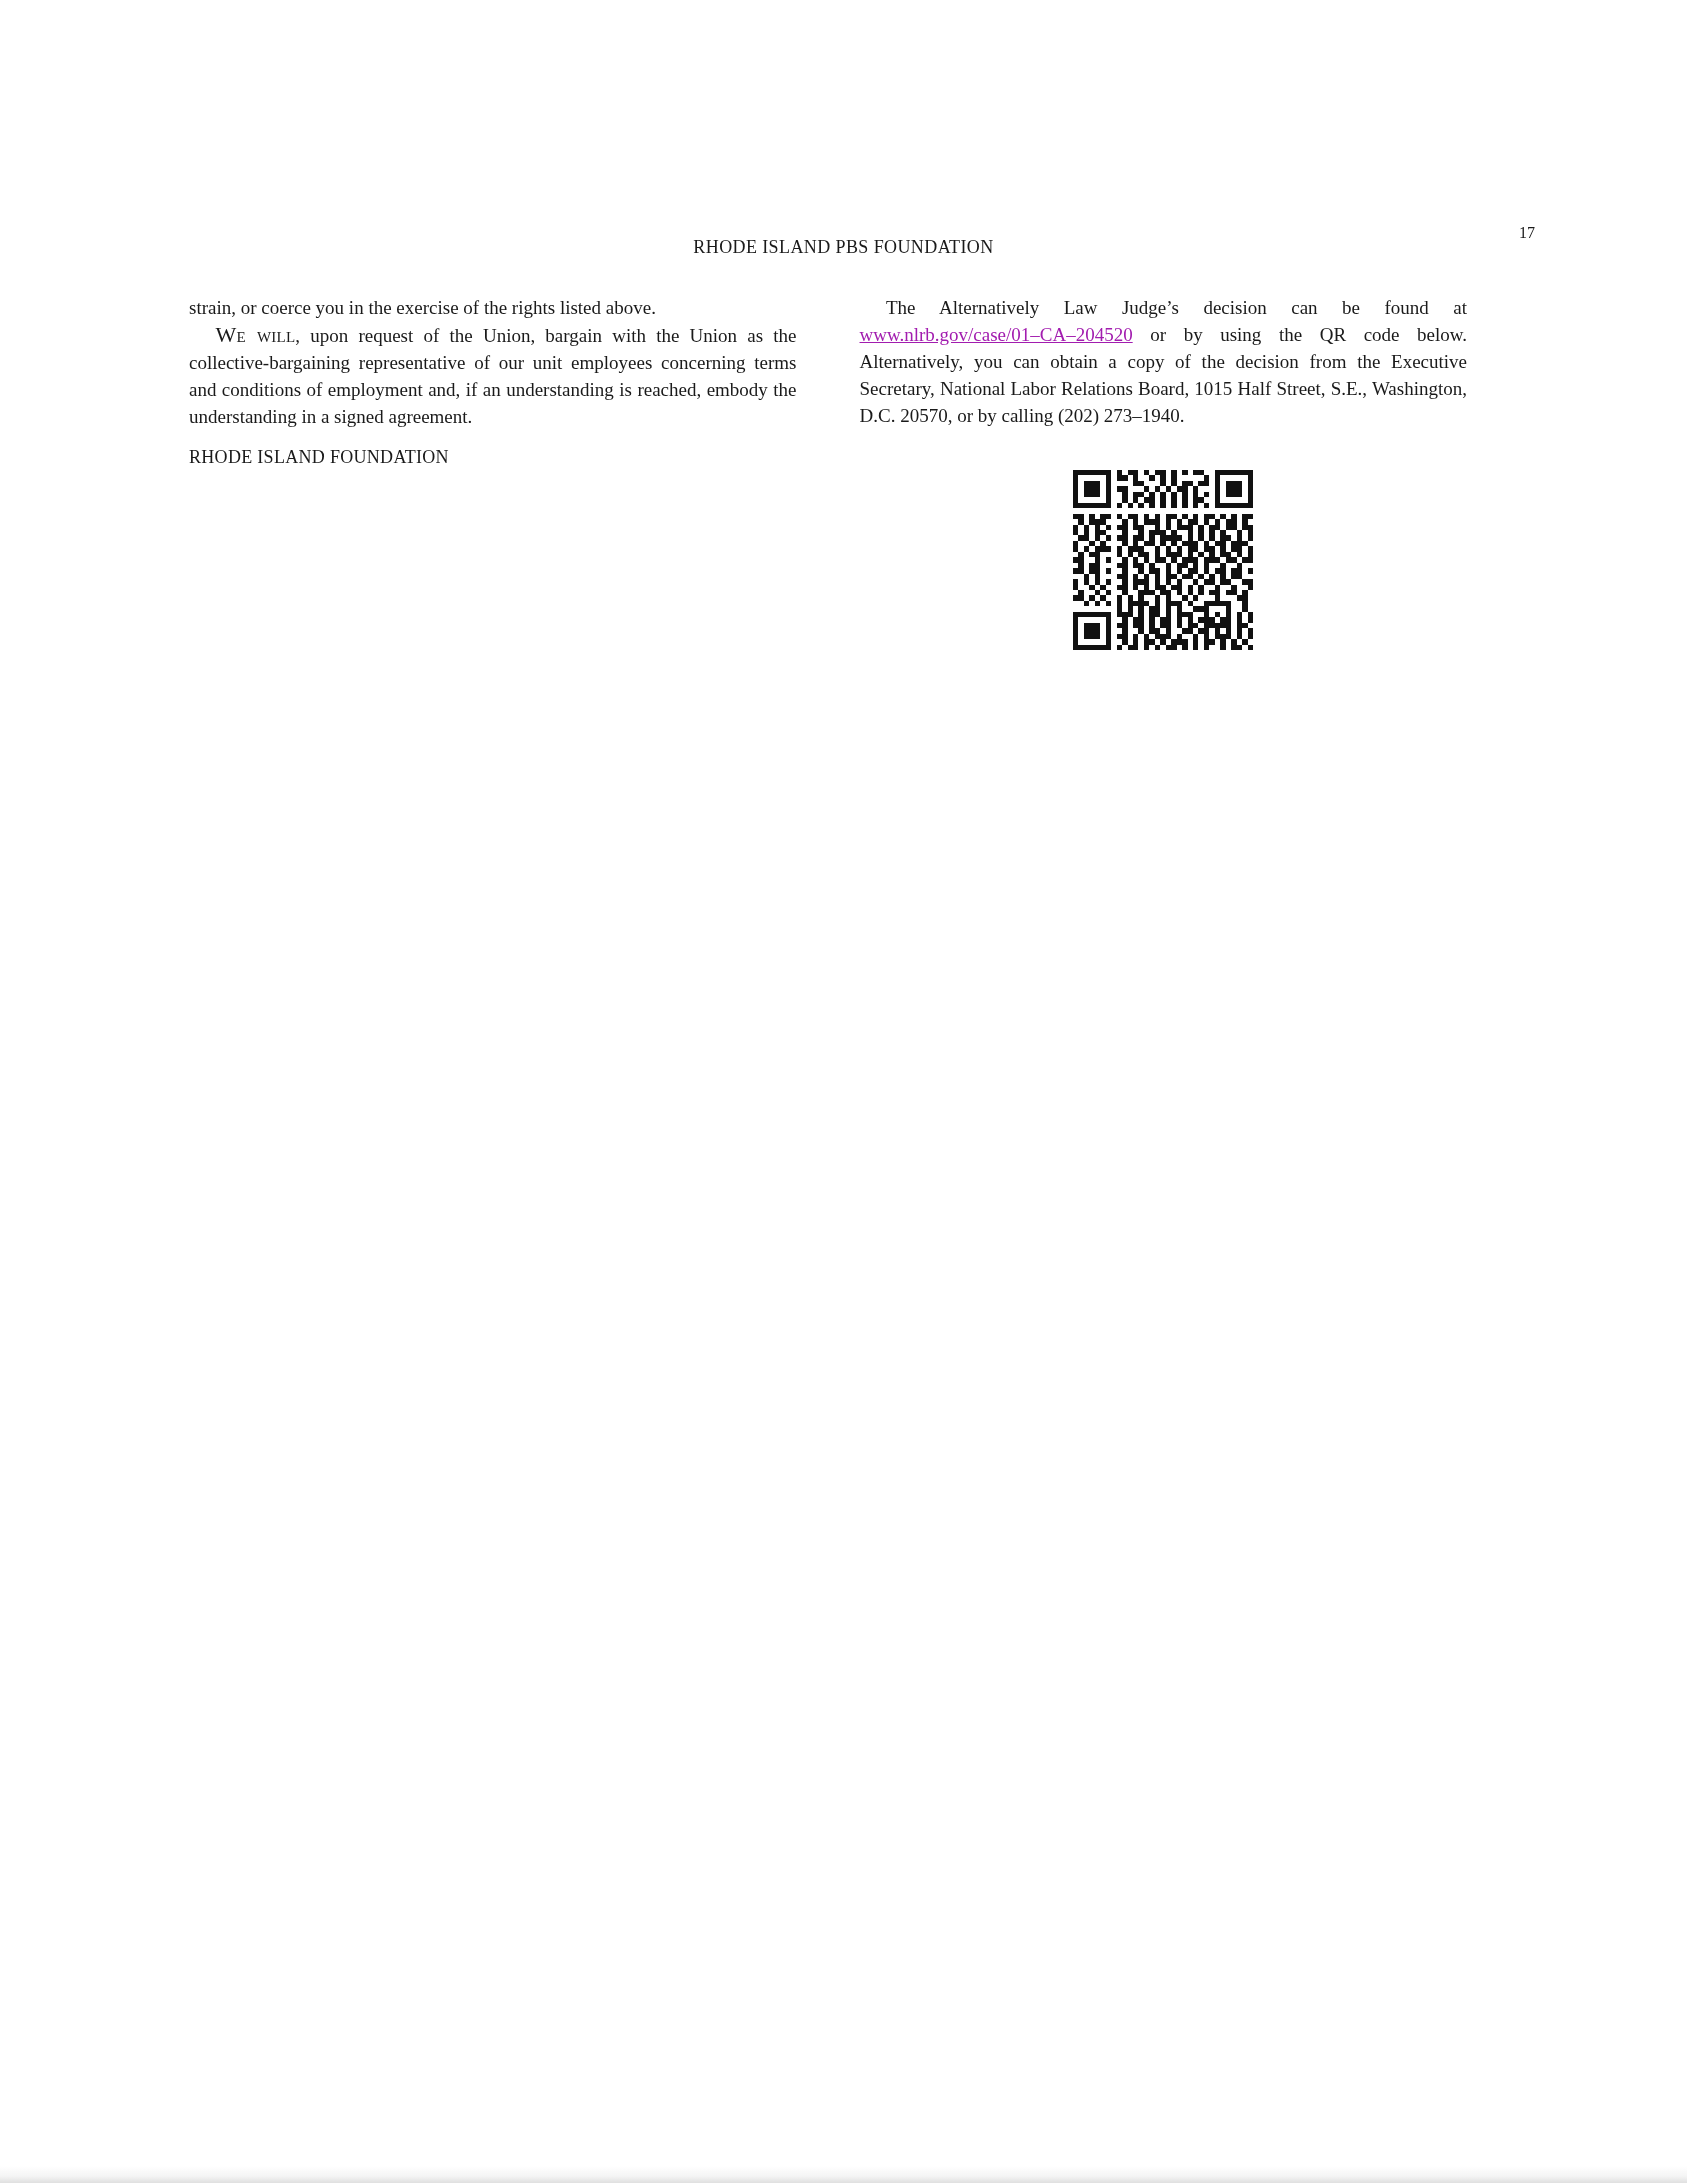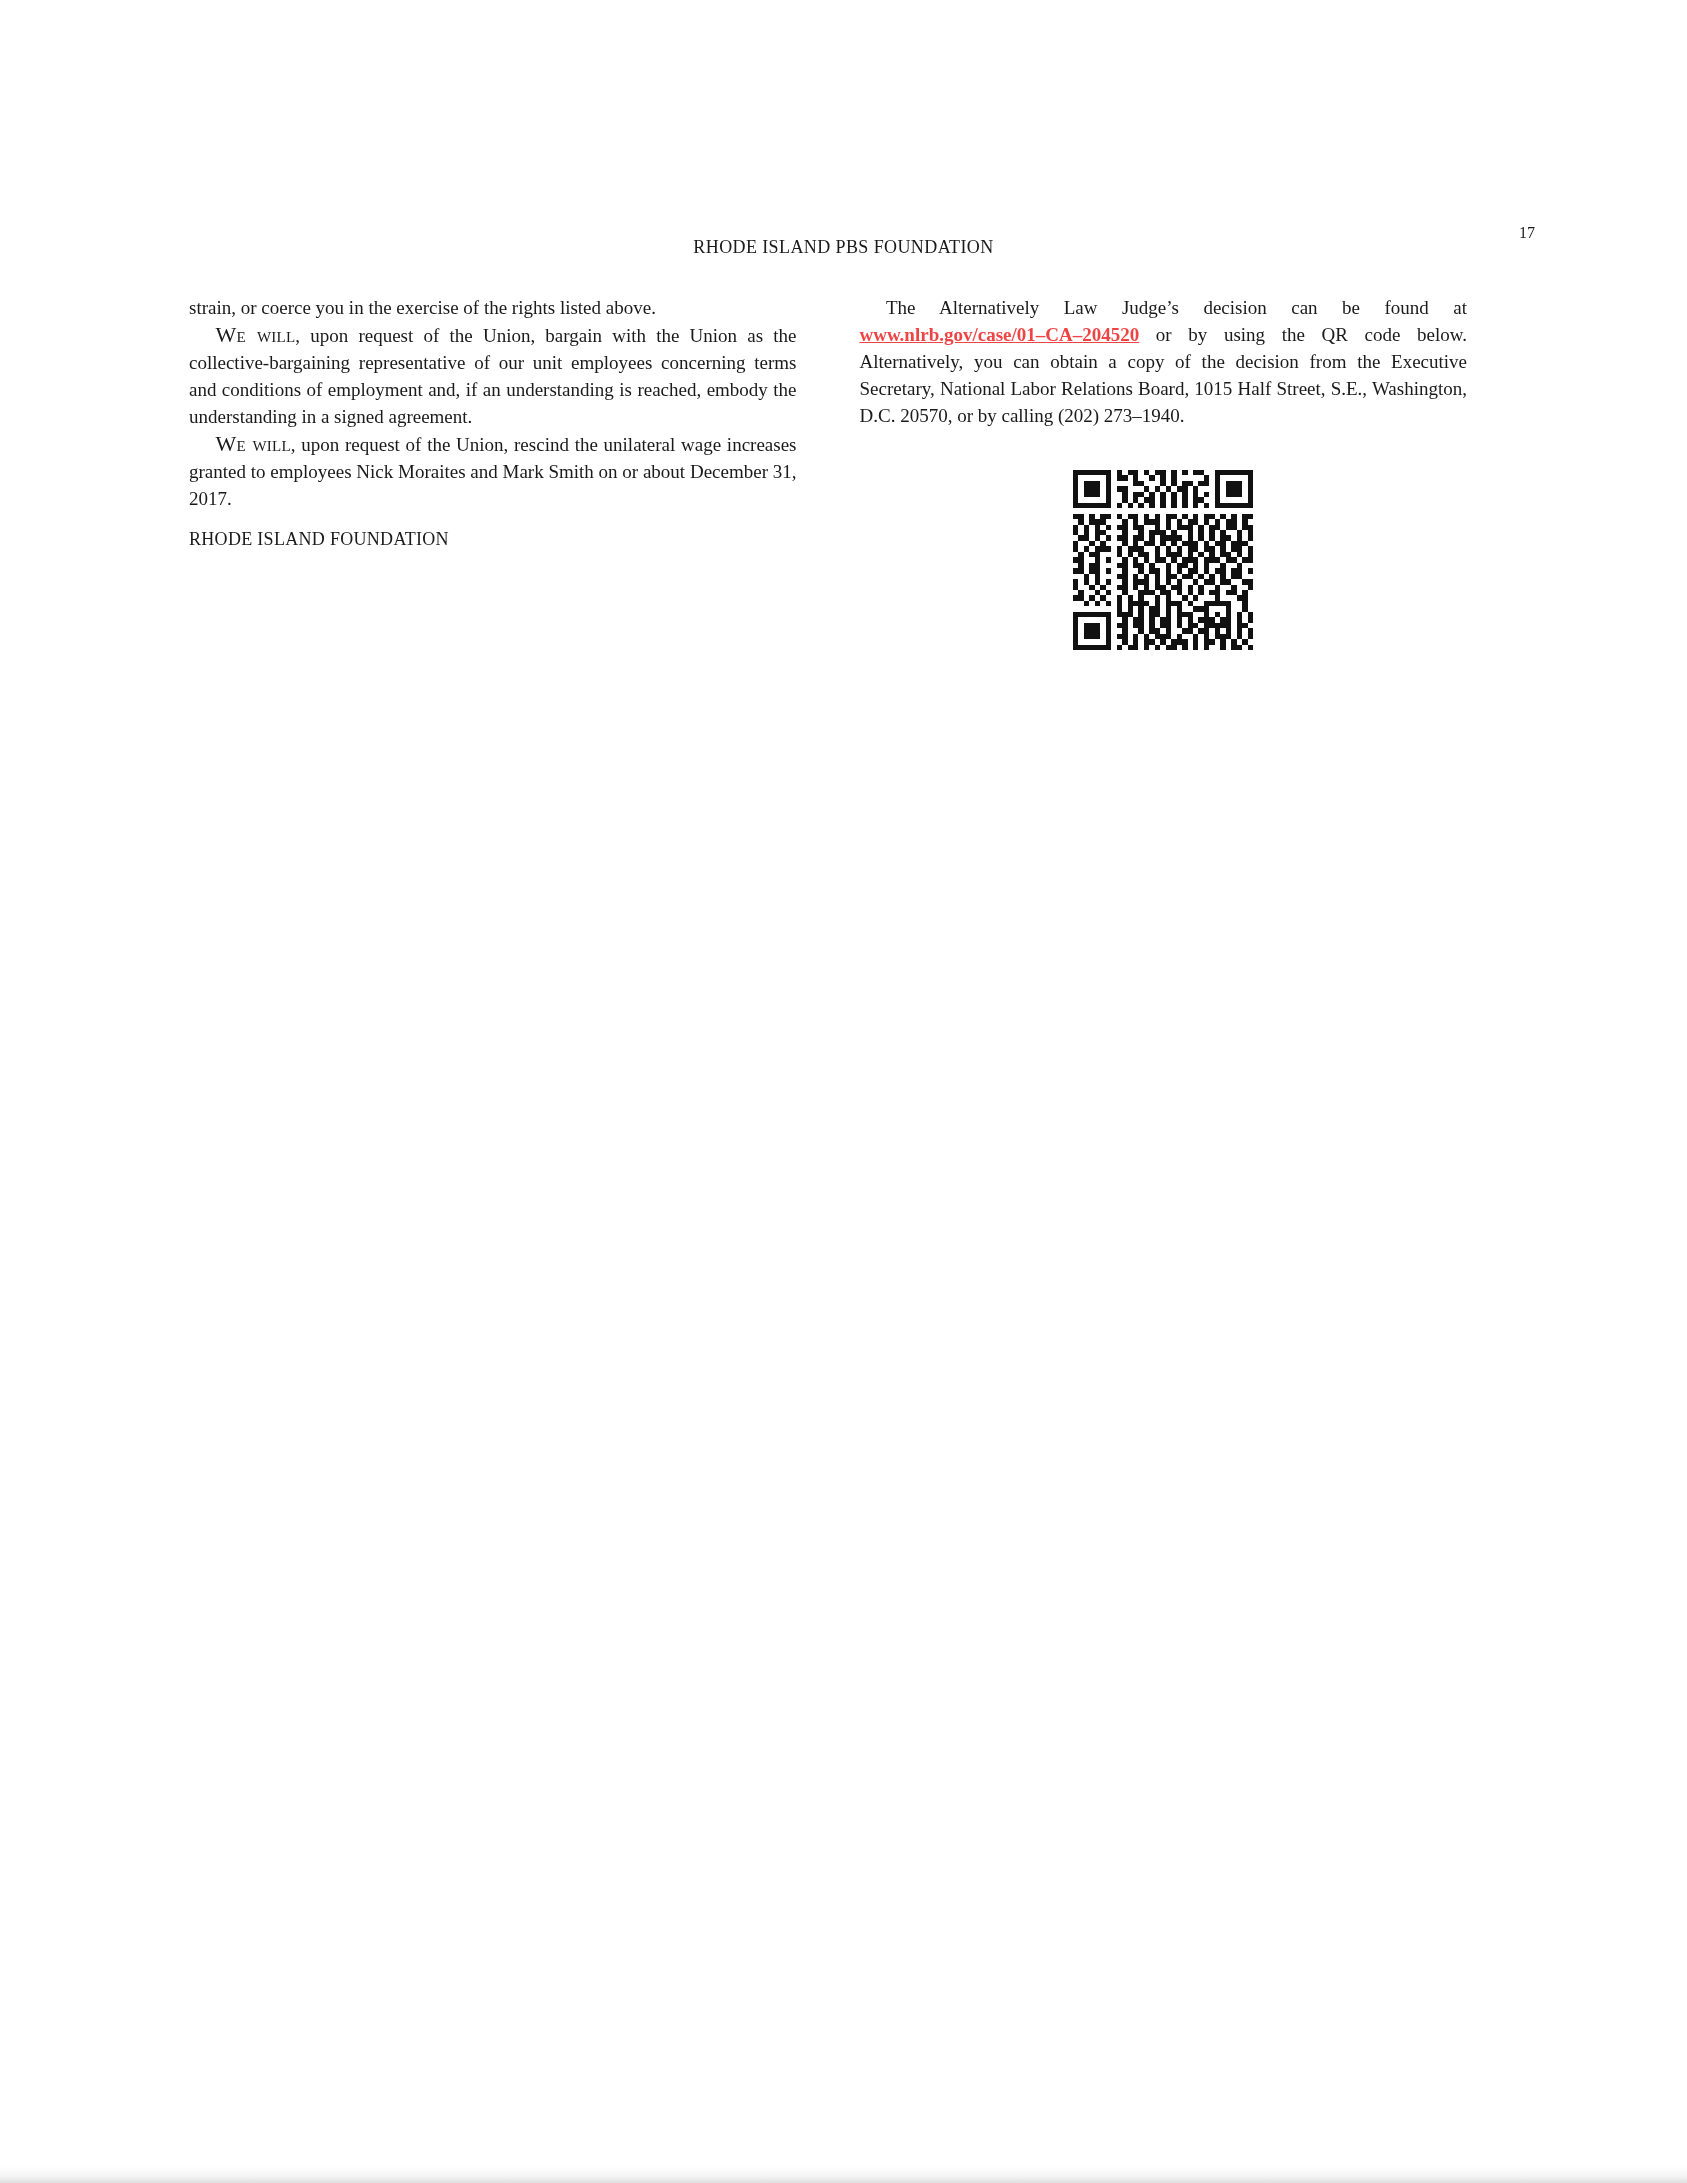--- a/index.html
+++ b/index.html
@@ -108,23 +108,22 @@
 
   .signature {
     margin: 17px 0 0 0;
     font-size: 18px;
     letter-spacing: 0.3px;
     text-align: left;
     text-indent: 0;
   }
 
   a.url {
-    color: #ef4444;
+    color: #a21caf;
     text-decoration: underline;
-    font-weight: bold;
   }
 
   
   .qr-wrap {
     margin: 41px 0 0 0;
     display: flex;
     justify-content: center;
   }
   .qr {
     width: 180px;
@@ -142,21 +141,20 @@
   <div class="folio">17</div>
 
   <div class="columns">
 
     <div class="col">
       <p class="body">strain, or coerce you in the exercise of the rights listed above.</p>
 
       <p class="body ind"><span class="sc lead">We will</span><span>, upon request of the Union, bargain with the Union as the collective-bargaining representative of our unit employ­ees concerning terms and conditions of employment and, if an understanding is reached, embody the understanding in a signed agreement.</span></p>
 
 
-      <p class="body ind"><span class="sc lead">We will</span><span>, upon request of the Union, rescind the unilateral wage increases granted to employees Nick Moraites and Mark Smith on or about December 31, 2017.</span></p>
 
       <p class="signature">RHODE ISLAND FOUNDATION</p>
     </div>
 
     <div class="col">
       <p class="body ind"><span>The Alternatively Law Judge’s decision can be found at </span><a class="url" href="#">www.nlrb.gov/case/01–CA–204520</a><span>  or by using the QR code below.  Alternatively, you can obtain a copy of the decision from the Executive Secretary, National Labor Relations Board, 1015 Half Street, S.E., Washington, D.C. 20570, or by calling (202) 273–1940.</span></p>
 
       <div class="qr-wrap">
         <svg class="qr" viewBox="0 0 33 33" shape-rendering="crispEdges">
           <rect x="0" y="0" width="33" height="33" fill="#ffffff"></rect>

